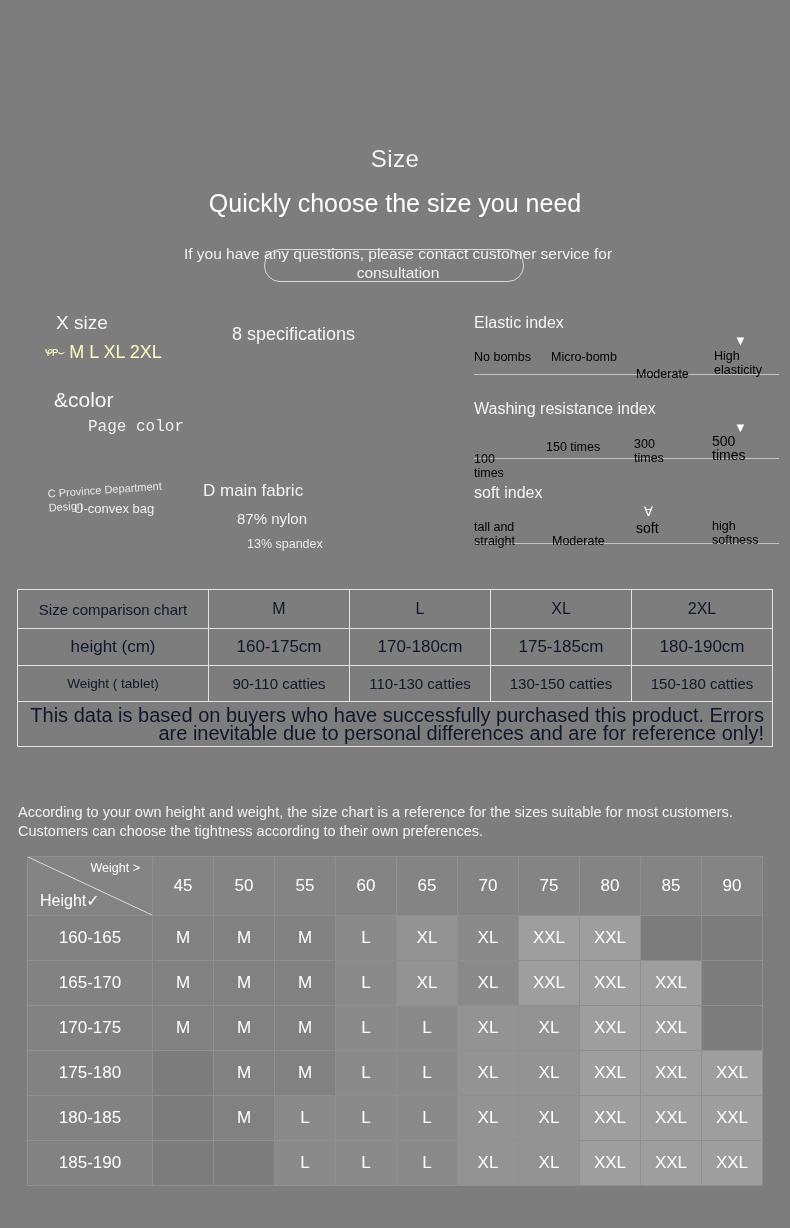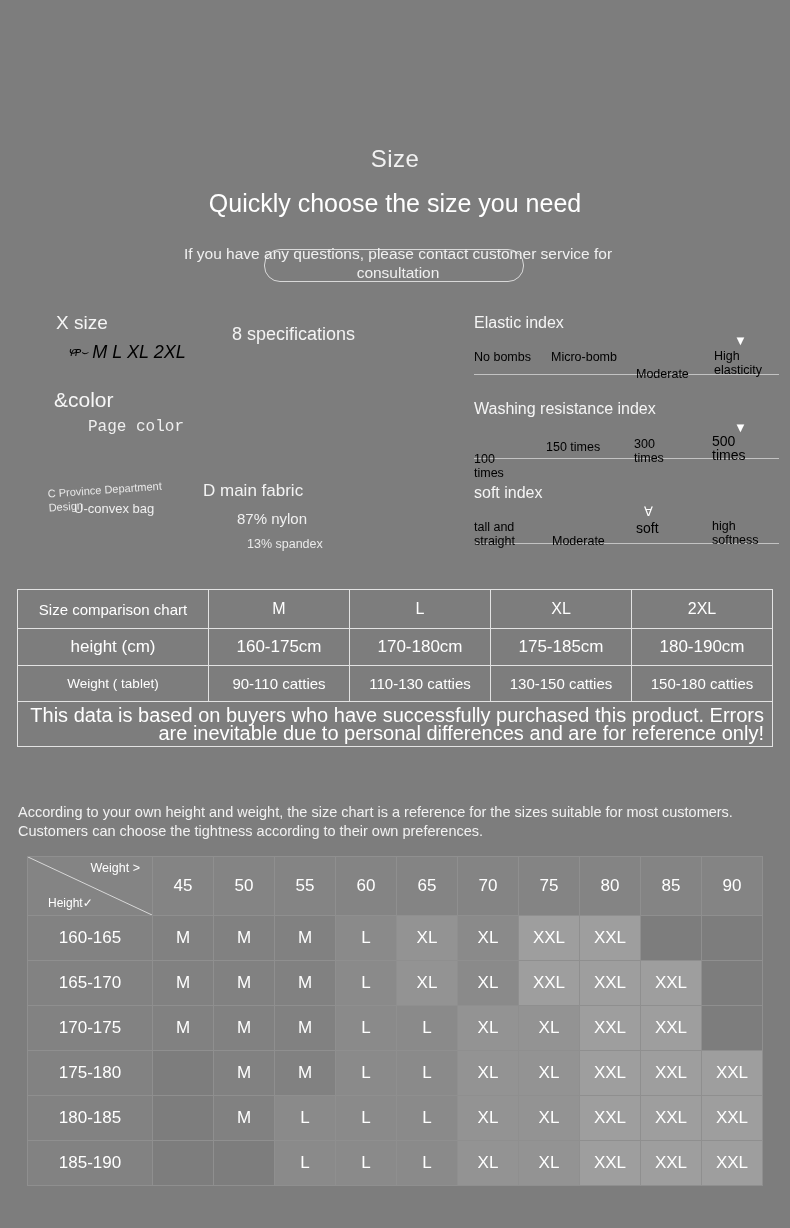--- a/index.html
+++ b/index.html
@@ -65,25 +65,24 @@
   .feat-xsize {
     position: absolute;
     top: 312px;
     left: 56px;
     font-size: 19px;
     color: #f5f5f5;
   }
   .feat-sizes {
     position: absolute;
     top: 342px;
-    left: 68px;
+    left: 45px;
     font-size: 18px;
-    color: #000000;
+    color: #fef9c3;
     white-space: nowrap;
-    font-style: italic;
   }
   .feat-sizes .tiny {
     font-size: 12px;
     letter-spacing: -1px;
     vertical-align: 2px;
   }
   .feat-spec {
     position: absolute;
     top: 324px;
     left: 232px;
@@ -176,21 +175,21 @@
     top: 589px;
     left: 17px;
     width: 756px;
     border: 1px solid #e3e3e3;
     border-collapse: collapse;
     table-layout: fixed;
   }
   .cmp td {
     border: 1px solid #e3e3e3;
     text-align: center;
-    color: #ffffff;
+    color: #0f172a;
     padding: 0;
   }
   .cmp .r1 td { height: 38px; font-size: 16px; }
   .cmp .r2 td { height: 36px; font-size: 17px; }
   .cmp .r3 td { height: 35px; font-size: 15px; }
   .cmp .c0 { width: 190px; }
   .cmp .r1 .c0 { font-size: 15px; }
   .cmp .r3 .c0 { font-size: 13.5px; line-height: 15px; }
   .cmp .note td {
     height: 40px;
@@ -255,22 +254,22 @@
     position: absolute;
     top: 4px;
     right: 12px;
     font-size: 12.5px;
     line-height: 14px;
     text-align: right;
   }
   .corner-h {
     position: absolute;
     bottom: 5px;
-    left: 20px;
-    font-size: 12px;
+    left: 12px;
+    font-size: 16px;
   }
   .corner-diag {
     position: absolute;
     top: 0; left: 0;
     width: 100%; height: 100%;
   }
   .cell-empty { background: rgba(255,255,255,0.00); }
   .cell-m  { background: rgba(255,255,255,0.03); }
   .cell-l  { background: rgba(255,255,255,0.10); }
   .cell-xl { background: rgba(255,255,255,0.17); }

